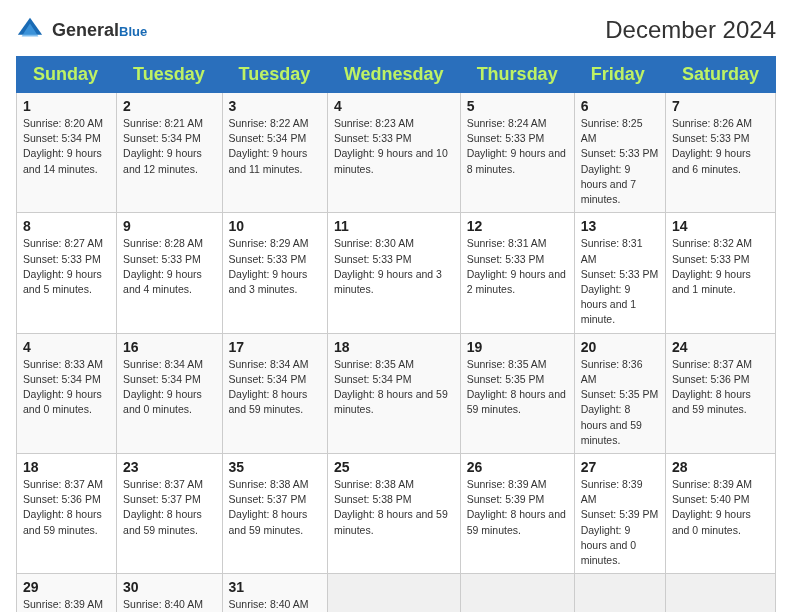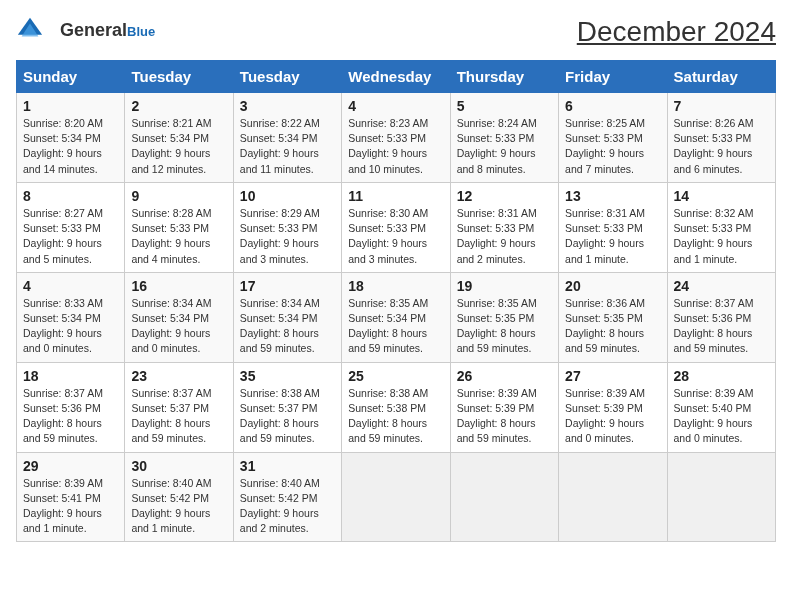--- a/index.html
+++ b/index.html
@@ -12,53 +12,52 @@
     }
     .header {
       display: flex;
       justify-content: space-between;
       align-items: flex-start;
       margin-bottom: 12px;
     }
     .logo {
       display: flex;
       align-items: center;
-      gap: 16px;
+      gap: 8px;
     }
     .logo-general { color: #333; }
     .logo-blue { color: #1a6bb5; }
     .logo-icon {
       width: 28px;
       height: 28px;
     }
     .title-block {
       text-align: right;
     }
     .month-title {
-      font-size: 28px;
+      font-size: 24px;
       font-weight: normal;
       color: #333;
-      text-decoration: underline;
     }
     .location {
       font-size: 14px;
       color: #555;
       margin-top: 2px;
     }
     table {
       width: 100%;
       border-collapse: collapse;
       font-size: 11px;
     }
     thead tr th {
       background-color: #2a6fbc;
-      color: #ffffff;
-      padding: 7px 6px;
+      color: #bef264;
+      padding: 7px 16px;
       text-align: left;
-      font-size: 15px;
+      font-size: 18px;
       font-weight: bold;
       border: 1px solid #2a6fbc;
     }
     tbody tr td {
       border: 1px solid #ccc;
       vertical-align: top;
       padding: 5px 6px;
       background: #fff;
       width: 14.28%;
       min-height: 80px;

